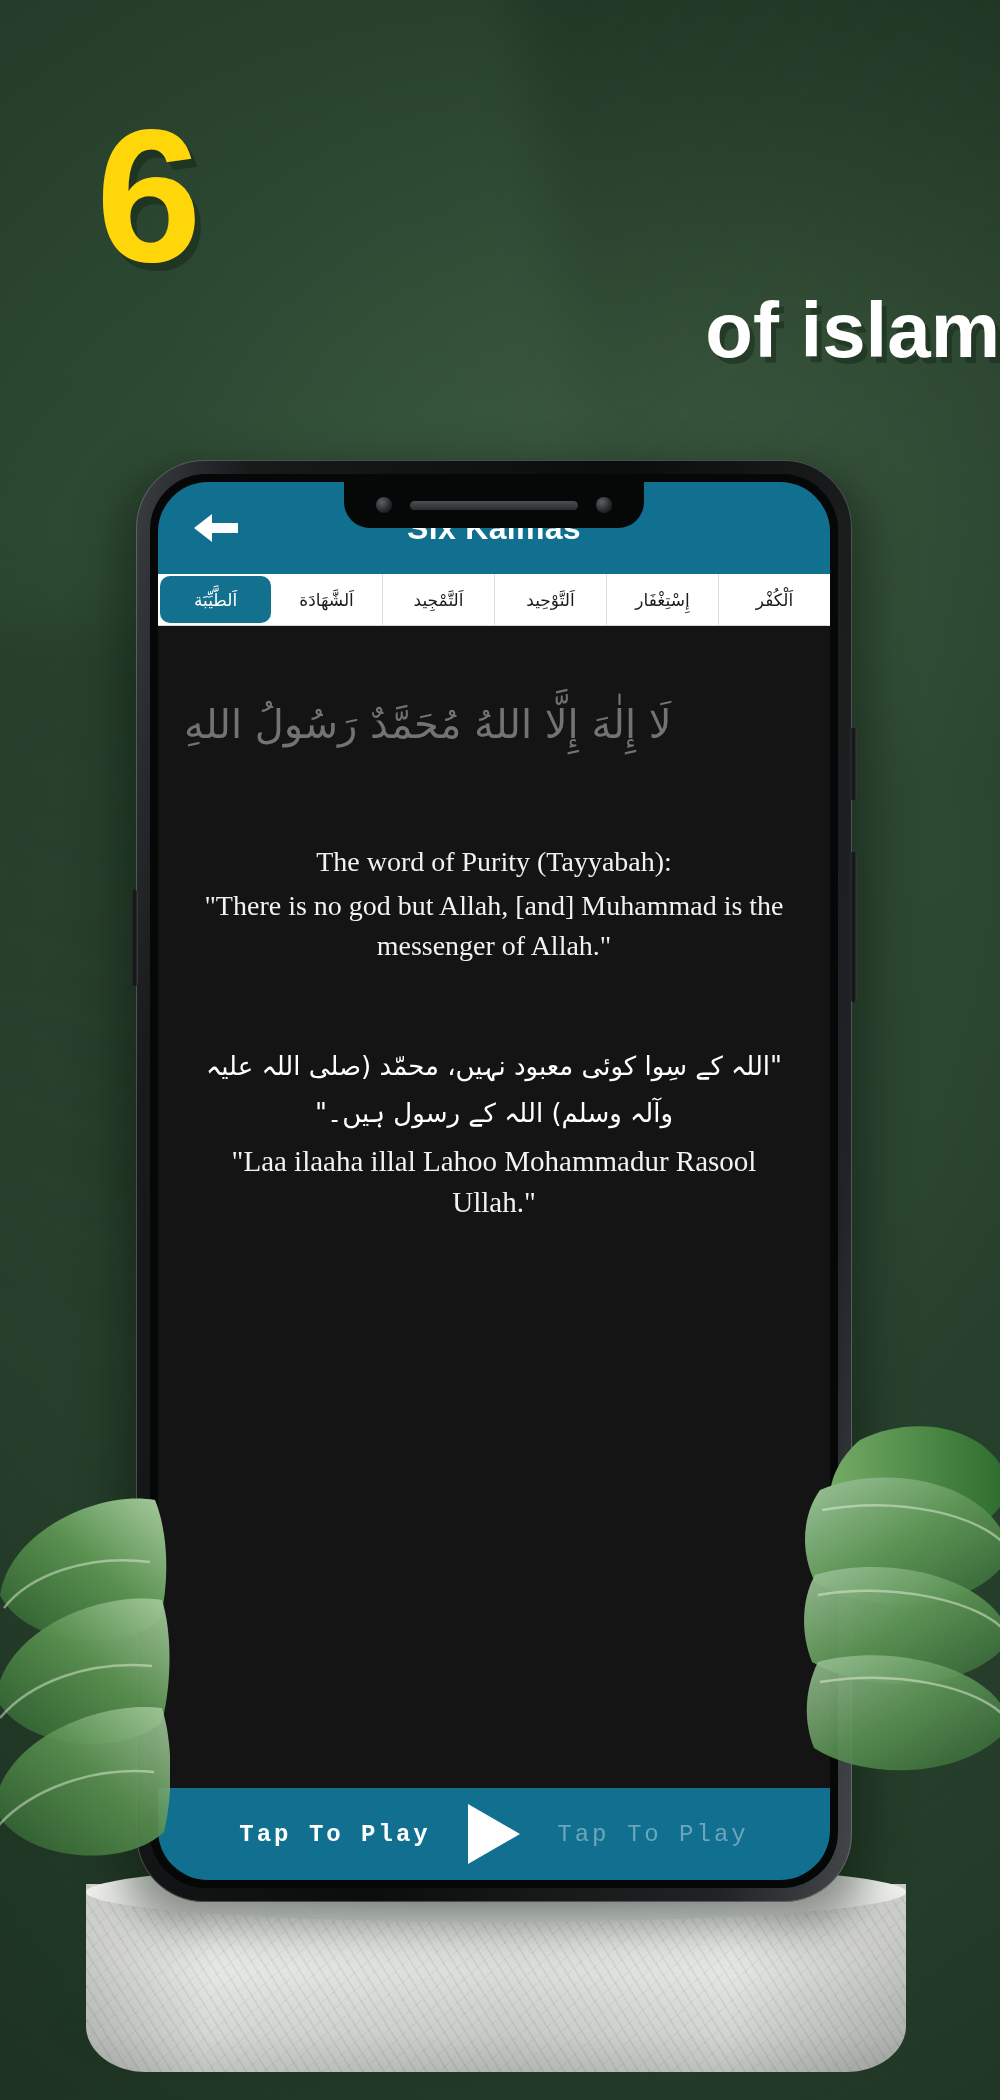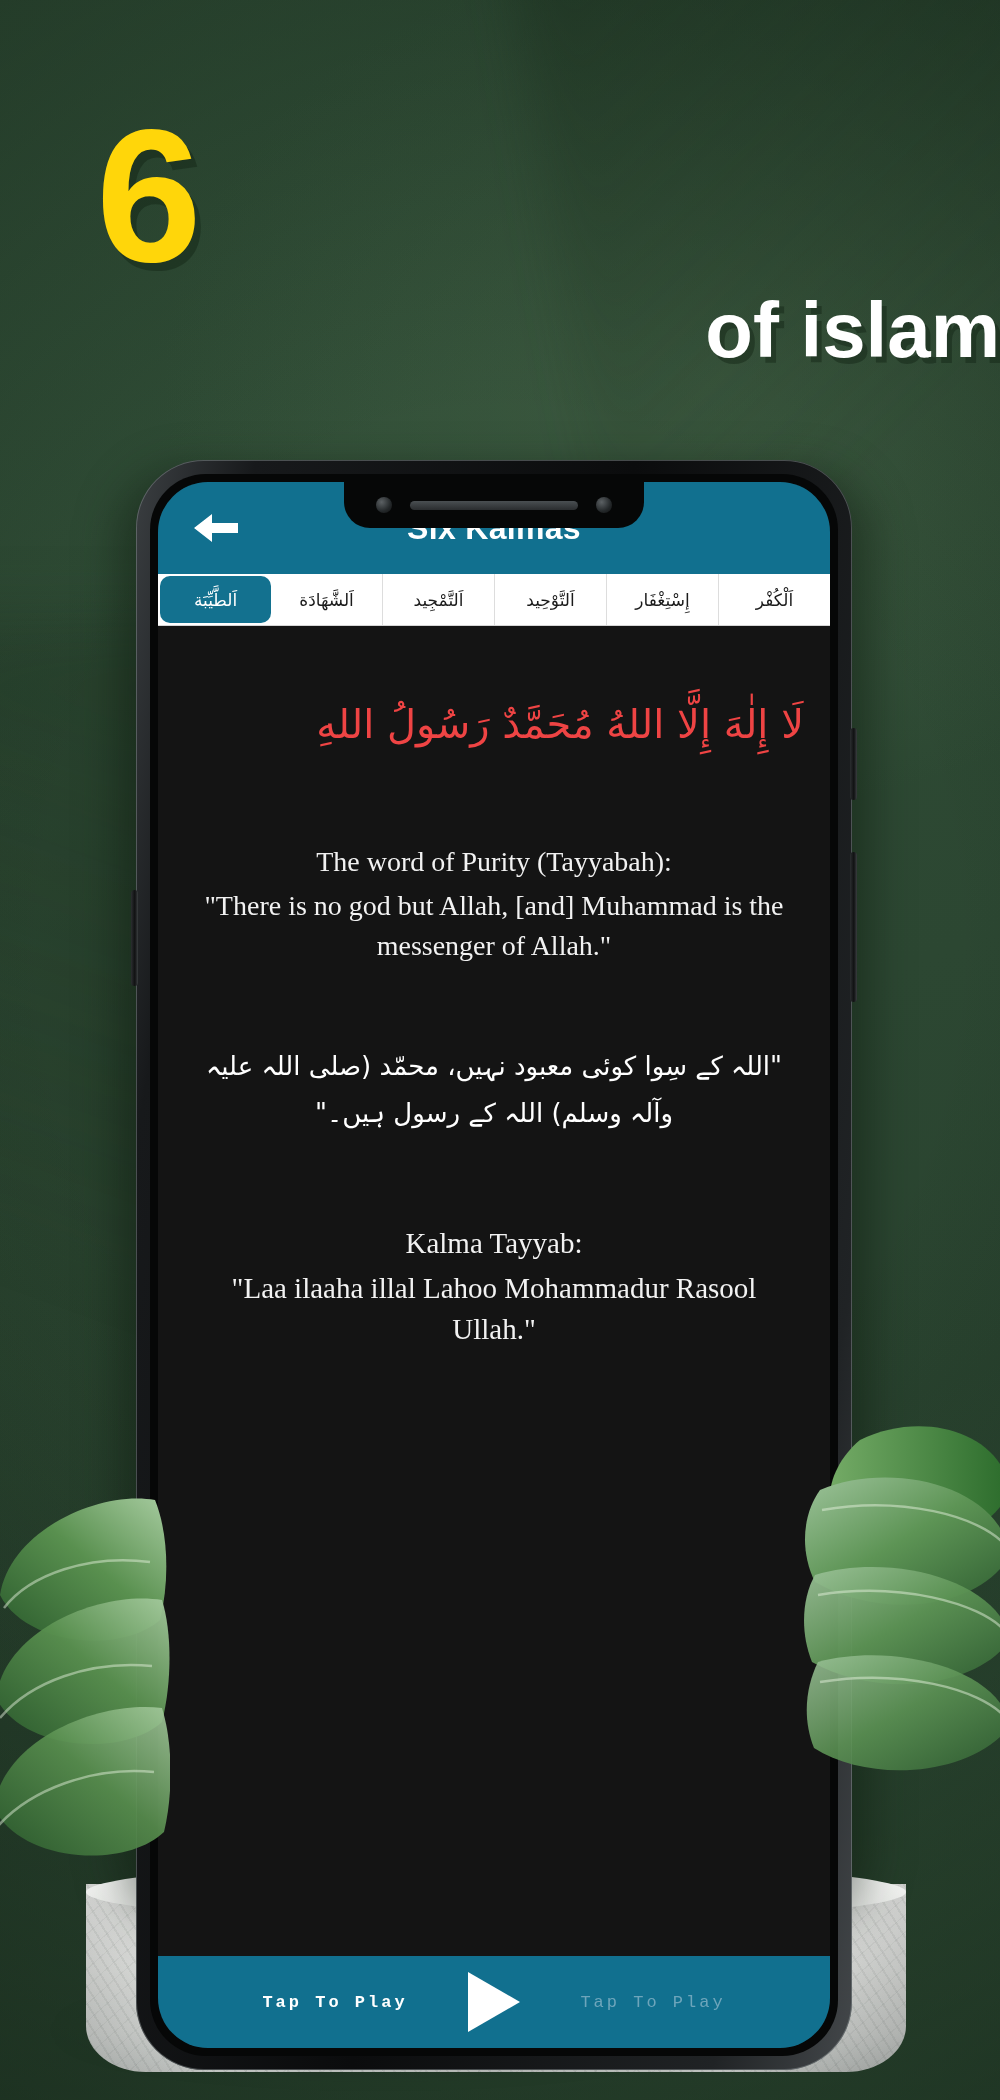--- a/index.html
+++ b/index.html
@@ -93,21 +93,21 @@
   }
   .podium-top-shade{
     position:absolute; left:70px; top:4px; width:680px; height:46px;
     border-radius:50%;
     background:radial-gradient(ellipse at 50% 30%, rgba(60,70,64,0.34) 0%, rgba(60,70,64,0.0) 72%);
     filter:blur(7px);
   }
 
   
   .phone {
-    position:absolute; left:136px; top:460px; width:716px; height:1610px; z-index:5;padding-left:18px;
+    position:absolute; left:136px; top:460px; width:716px; height:1442px; z-index:5;padding-left:18px;
   }
   .phone-shadow {
     position:absolute; left:-18px; top:10px; width:752px; height:1455px;
     border-radius:70px; background:rgba(10,22,12,0.45); filter:blur(22px);
   }
   .phone-frame {
     position:absolute; inset:0; border-radius:68px;
     background:linear-gradient(100deg,#3b3f42 0%,#17191b 12%,#0b0c0d 50%,#202325 86%,#44484b 100%);
     padding:14px;
     box-shadow:0 0 0 1px rgba(140,148,150,0.45) inset;
@@ -177,21 +177,21 @@
     margin:2px 0 2px 2px;
   }
 
   
   .content {
     flex:1 1 auto; background:#141414; overflow:hidden;
     padding:0 26px; color:#f0f0f0;
   }
   .arabic-main {
     font-family:"DejaVu Sans", sans-serif;
-    direction:rtl; text-align:right; color:#ef4444;
+    direction:rtl; text-align:left; color:#737373;
     font-size:40px; line-height:1.6; margin-top:66px; letter-spacing:1px;
   }
   .eng-block {
     font-family:"Liberation Serif", serif;
     text-align:center; color:#f2f2f2;
     font-size:28px; line-height:1.42; margin-top:86px;
     padding:0 4px;
   }
   .urdu-block {
     font-family:"DejaVu Sans", sans-serif;
@@ -205,21 +205,21 @@
     padding:0 10px;
   }
 
   
   .player {
     flex:0 0 auto; height:92px; background:#11708f;
     display:flex; align-items:center; justify-content:center; gap:0;
   }
   .player-label {
     font-family:"Liberation Mono", monospace;
-    font-size:17px; letter-spacing:3px; font-weight:bold;
+    font-size:24px; letter-spacing:3px; font-weight:bold;
     width:250px; text-align:center;
   }
   .player-label.play { color:#ffffff; }
   .player-label.pause { color:#6ea5bb; font-weight:normal; }
   .play-triangle {
     width:0; height:0; margin:0 8px;
     border-top:30px solid transparent;
     border-bottom:30px solid transparent;
     border-left:52px solid #ffffff;
   }
@@ -324,21 +324,20 @@
           <div class="tab">اَلتَّوْحِيد</div>
           <div class="tab">إِسْتِغْفَار</div>
           <div class="tab">اَلْكُفْر</div>
         </div>
 
         <div class="content">
           <div class="arabic-main">لَا إِلٰهَ إِلَّا اللهُ مُحَمَّدٌ رَسُولُ اللهِ</div>
           <div class="eng-block">The word of Purity (Tayyabah):</div>
           <div class="eng-block" style="margin-top:4px;">"There is no god but Allah, [and] Muhammad is the messenger of Allah."</div>
           <div class="urdu-block">"اللہ کے سِوا کوئی معبود نہیں، محمّد (صلی اللہ علیہ وآلہ وسلم) اللہ کے رسول ہیں۔"</div>
-          <div class="translit-block">Kalma Tayyab:</div>
           <div class="translit-block" style="margin-top:4px;">"Laa ilaaha illal Lahoo Mohammadur Rasool Ullah."</div>
         </div>
 
         <div class="player">
           <div class="player-label play">Tap To Play</div>
           <div class="play-triangle"></div>
           <div class="player-label pause">Tap To Play</div>
         </div>
 
       </div>

